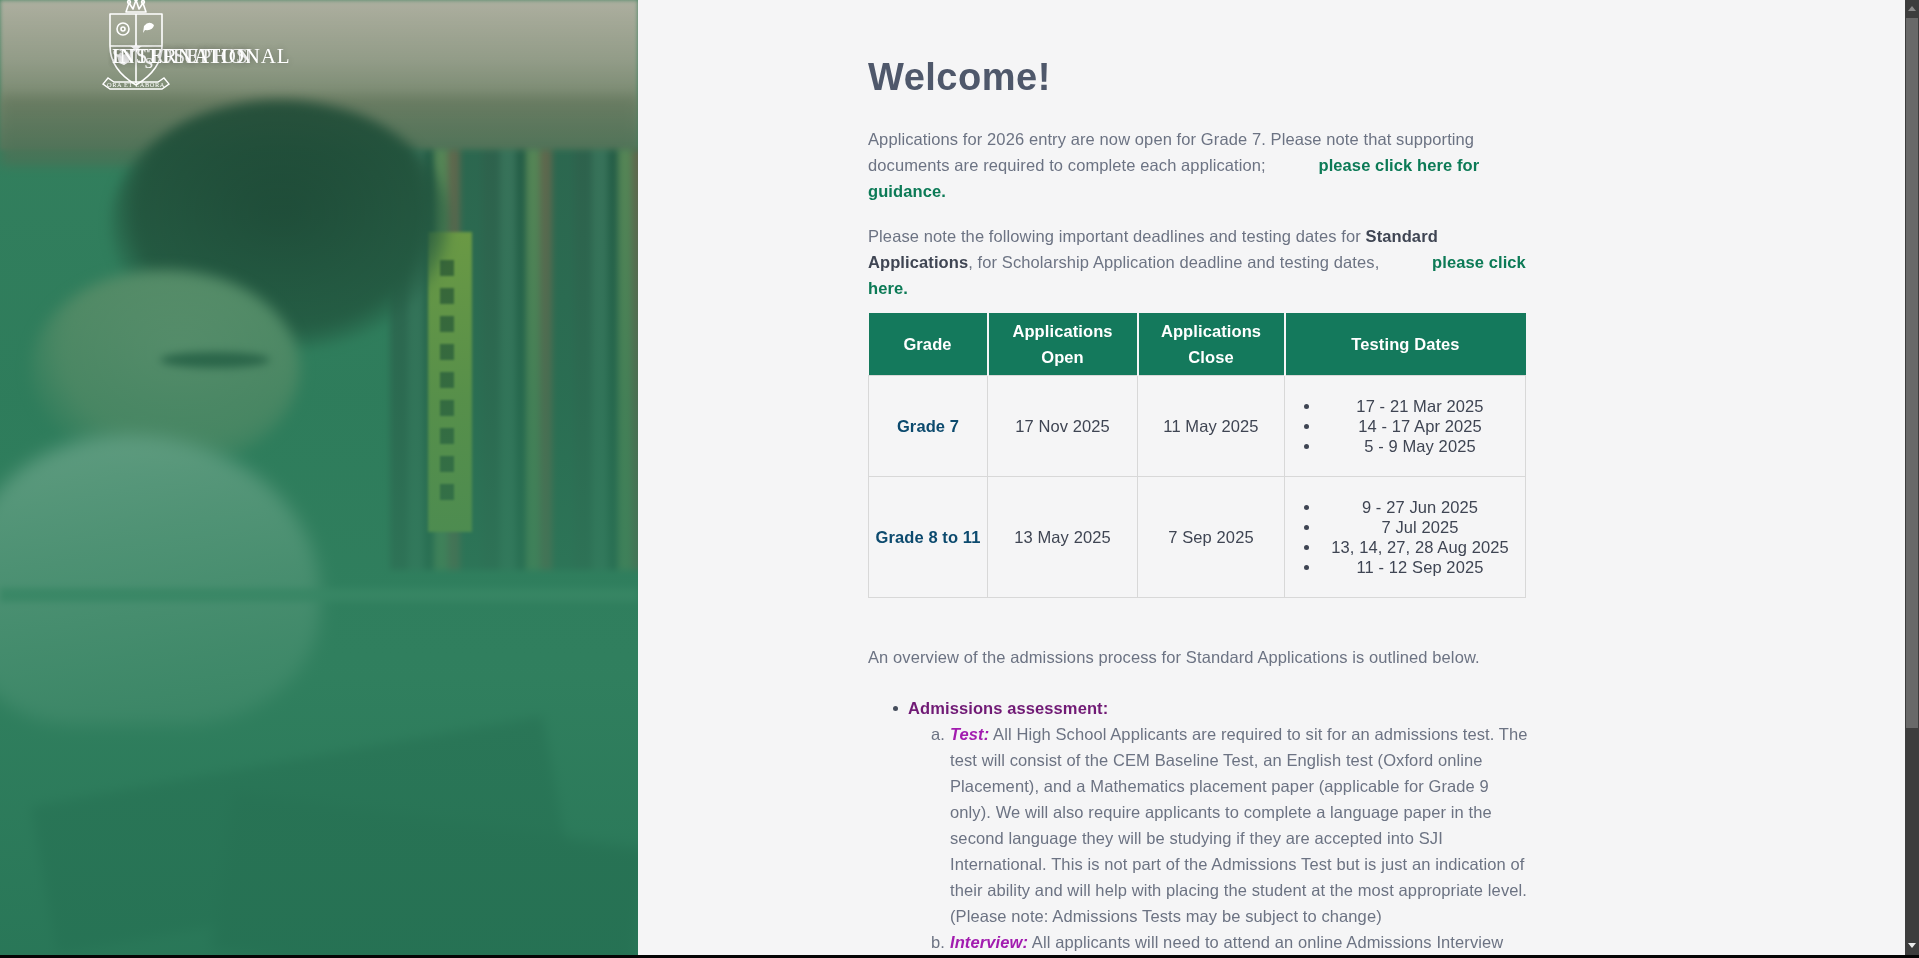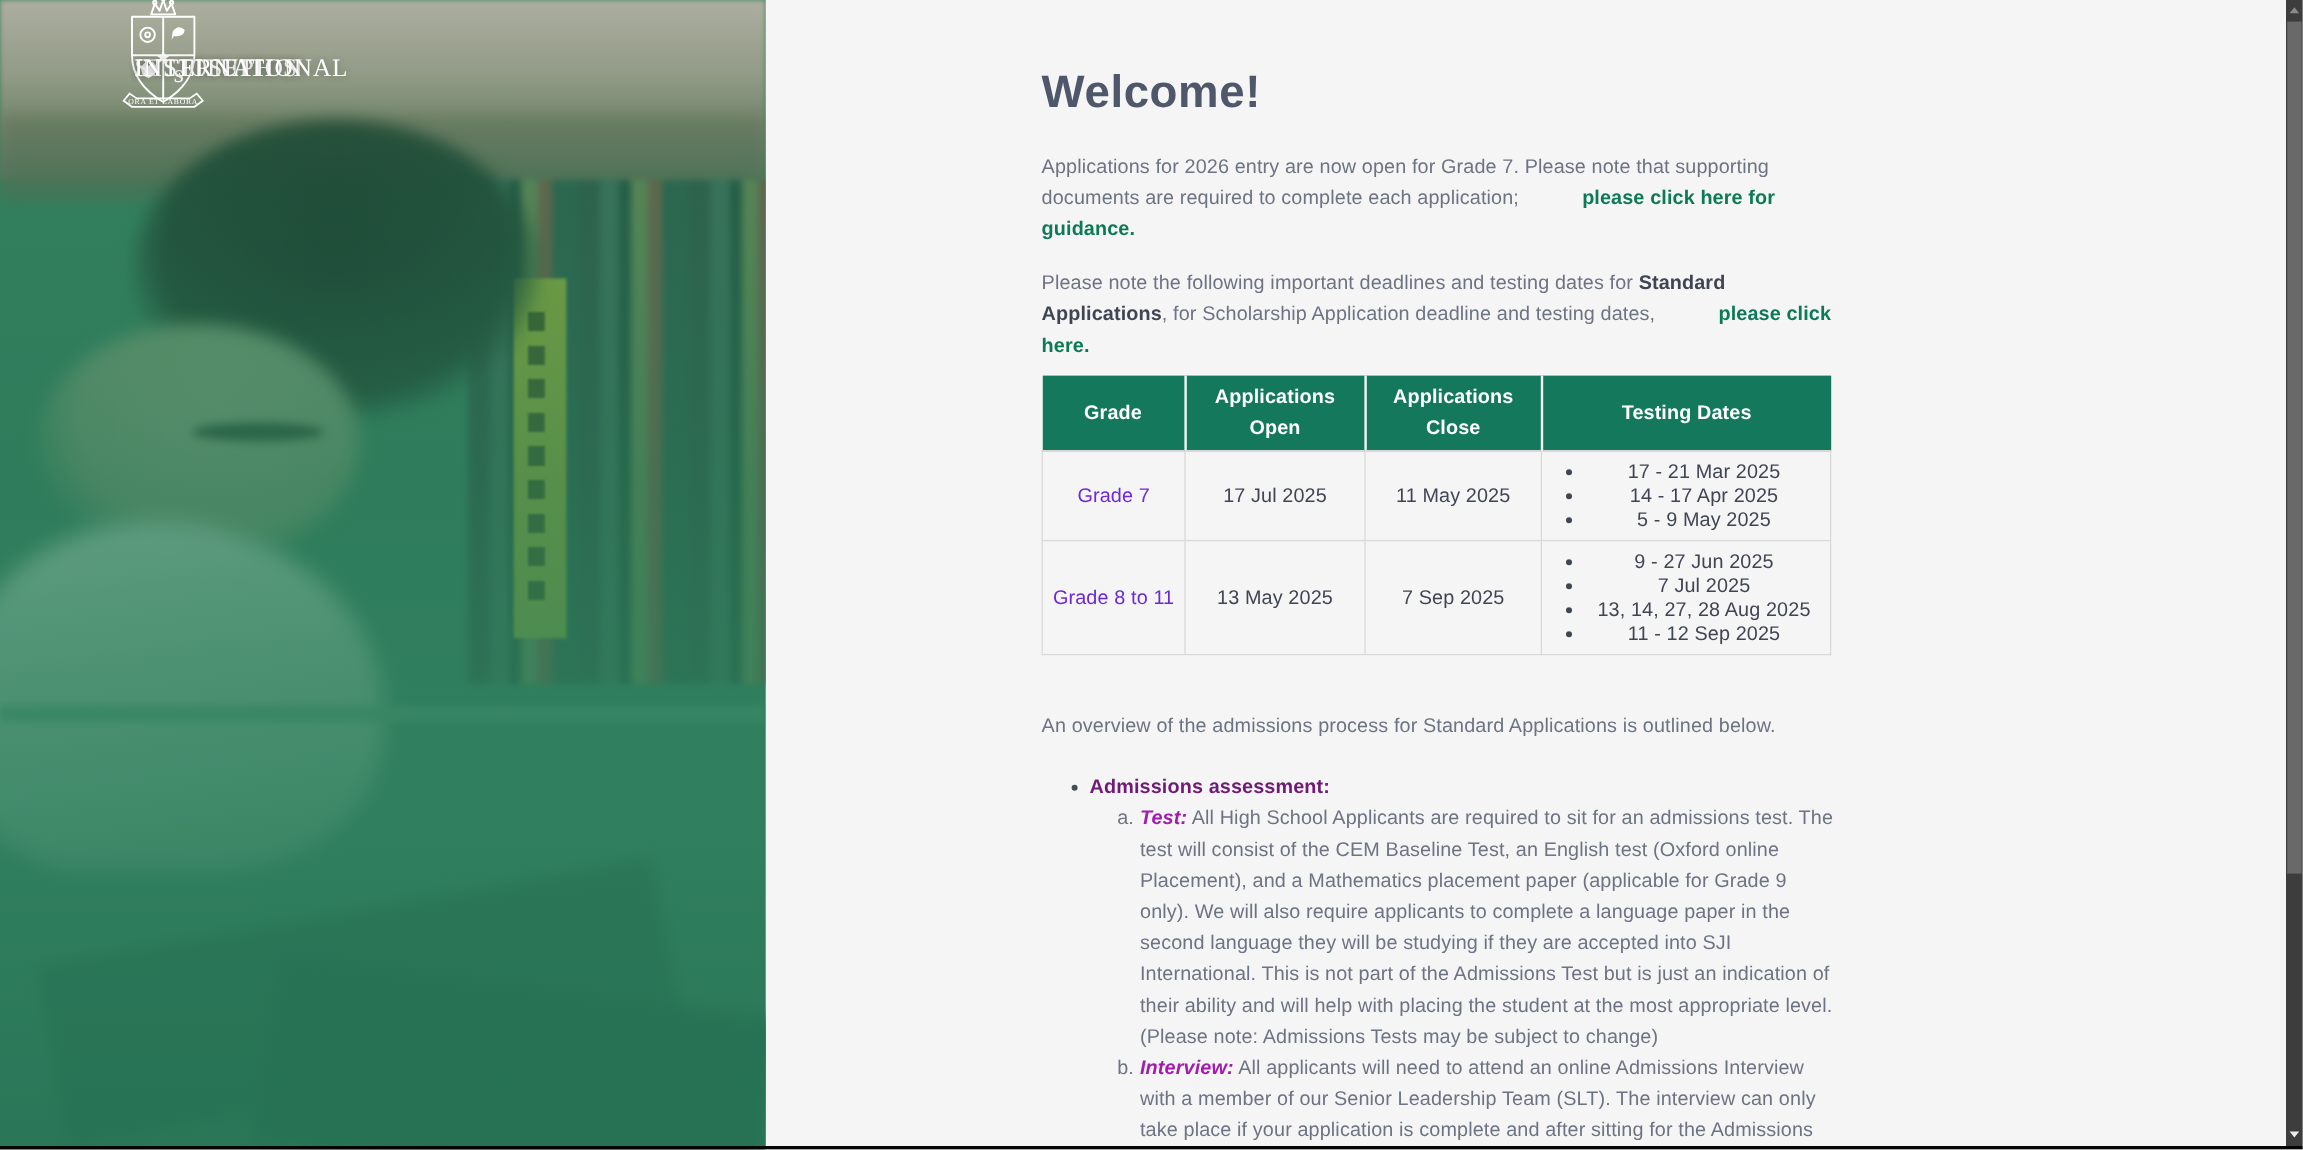--- a/index.html
+++ b/index.html
@@ -126,23 +126,23 @@
   table.adm col.c2{width:150px;}
   table.adm col.c3{width:147px;}
   table.adm col.c4{width:241px;}
   table.adm th{
     background:#14795c;color:#ffffff;font-weight:700;font-size:16.5px;
     padding:5px 2px;border-right:2px solid #f5f5f6;
   }
   table.adm th:last-child{border-right:none;}
   table.adm td{
     border:1px solid #d8d8d8;text-align:center;vertical-align:middle;
-    color:#3f4553;font-size:16.5px;padding:7px 6px;
-  }
-  td.gradecell a{color:#6d28d9;font-weight:400;text-decoration:none;cursor:pointer;}
+    color:#3f4553;font-size:16.5px;padding:20px 6px;
+  }
+  td.gradecell a{color:#0c4a6e;font-weight:700;text-decoration:none;cursor:pointer;}
   td.datescell{text-align:left;}
   td.datescell ul{margin:0;padding:0 0 0 30px;list-style:disc;}
   td.datescell li{line-height:20px;color:#3f4553;}
 
   .p4{margin:46px 0 0;}
   .bullet-item{margin:25px 0 0;position:relative;padding-left:40px;color:#701a75;font-weight:700;}
   .bullet-item::before{
     content:"";position:absolute;left:25px;top:11px;width:5px;height:5px;border-radius:50%;
     background:#454d5c;
   }
@@ -236,21 +236,21 @@
       <tr>
         <th>Grade</th>
         <th>Applications Open</th>
         <th>Applications Close</th>
         <th>Testing Dates</th>
       </tr>
     </thead>
     <tbody>
       <tr>
         <td class="gradecell"><a>Grade 7</a></td>
-        <td>17 Jul 2025</td>
+        <td>17 Nov 2025</td>
         <td>11 May 2025</td>
         <td class="datescell">
           <ul>
             <li>17 - 21 Mar 2025</li>
             <li>14 - 17 Apr 2025</li>
             <li>5 - 9 May 2025</li>
           </ul>
         </td>
       </tr>
       <tr>

